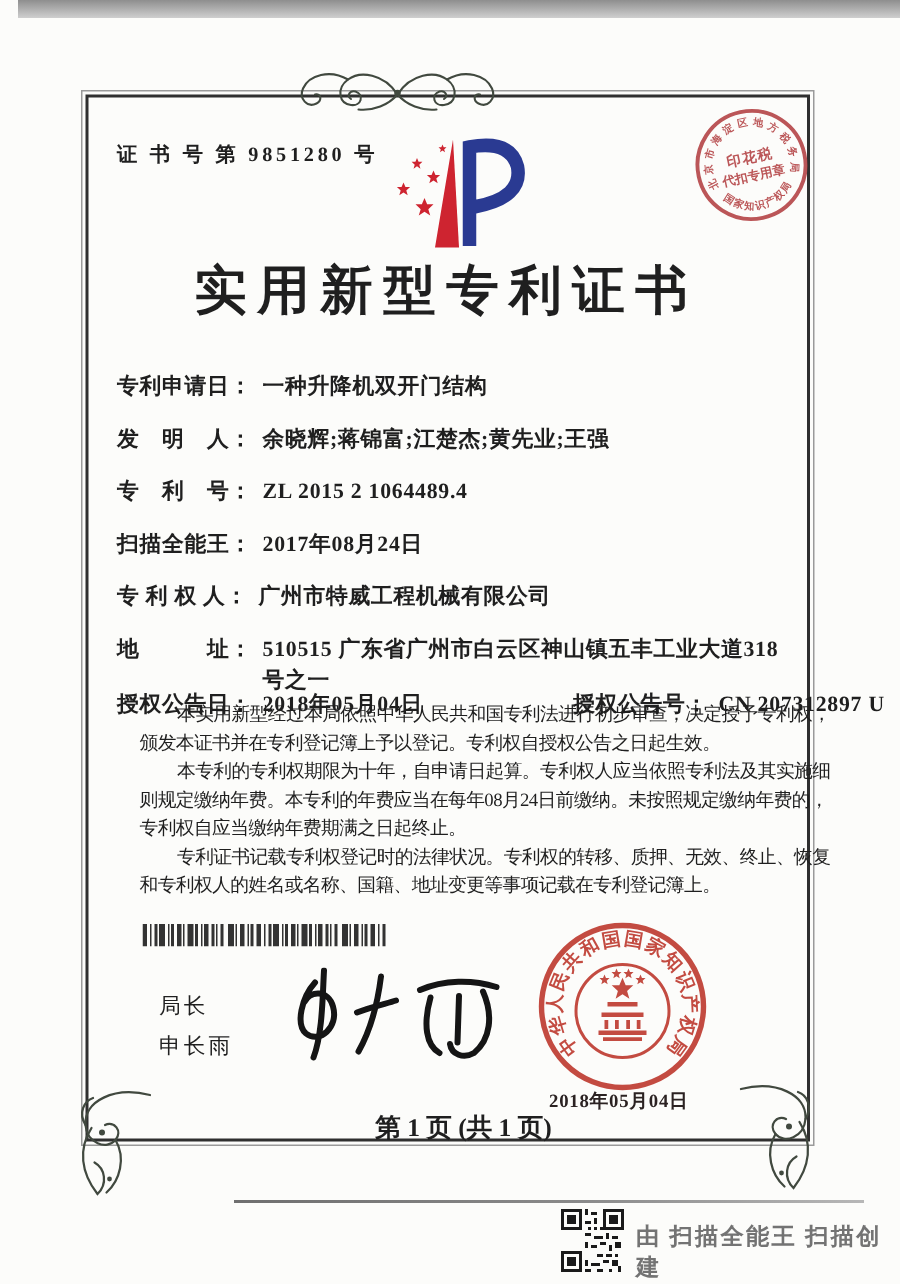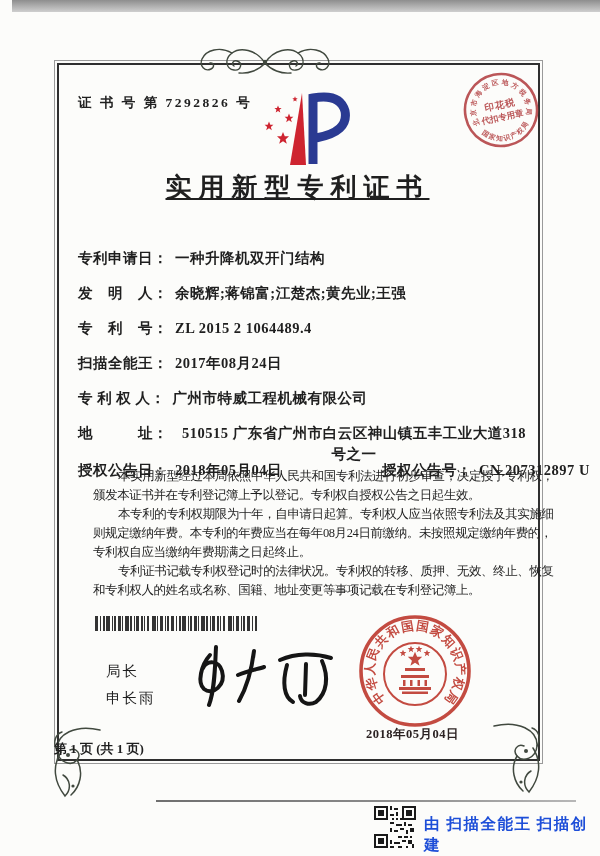--- a/index.html
+++ b/index.html
@@ -6,46 +6,46 @@
   #stage{position:relative;width:600px;height:856px;background:#ffffff;overflow:hidden;
          font-family:"Liberation Serif","DejaVu Serif",serif;color:#1f1f1f;}
   .paper{position:absolute;inset:0;background:#fcfcfa;}
   .scan-strip{position:absolute;left:12px;top:0;width:588px;height:12px;
               background:linear-gradient(#8e8e8e,#cfcfcf);}
   .frame{position:absolute;left:54px;top:60px;width:487px;height:702px;border:1px solid #9a9a9a;}
   .frame-inner{position:absolute;inset:2px;border:2px solid #2f2f2f;}
   .cert-no{position:absolute;left:78px;top:94px;font-size:13.5px;font-weight:600;letter-spacing:2.5px;}
   .logo{position:absolute;left:250px;top:92px;}
   .title{position:absolute;left:54px;top:170px;width:487px;text-align:center;
-         font-size:26px;font-weight:700;letter-spacing:7px;text-decoration:underline;}
+         font-size:35px;font-weight:700;letter-spacing:7px;}
   .stamp{position:absolute;left:459px;top:68px;transform:rotate(-12deg);opacity:.85;}
   .fields{position:absolute;left:78px;top:248px;width:452px;font-size:14.5px;font-weight:600;line-height:21px;}
   .frow{margin-bottom:14px;position:relative;white-space:nowrap;}
-  .frow.address{margin-bottom:-5px;text-align:center;}
+  .frow.address{margin-bottom:-5px;}
   .flabel{letter-spacing:.5px;}
   .fvalue{margin-left:7px;letter-spacing:.5px;}
   .fvalue.wrap{display:inline-block;vertical-align:top;white-space:normal;width:358px;}
   .fpair2{position:absolute;left:304px;top:0;}
   .paras{position:absolute;left:77px;top:467px;width:464px;font-size:12.5px;line-height:19px;
          letter-spacing:-0.4px;font-weight:500;margin-left:16px;}
   .paras p{margin:0;text-indent:2em;}
   .barcode{position:absolute;left:95px;top:616px;}
   .officer{position:absolute;left:106px;top:658px;font-size:14.5px;font-weight:400;
            line-height:27px;letter-spacing:2px;}
   .signature{position:absolute;left:188px;top:645px;}
   .seal{position:absolute;left:356px;top:612px;mix-blend-mode:multiply;}
   .seal-date{position:absolute;left:366px;top:726px;width:110px;font-size:12.5px;font-weight:700;
              color:#2b2222;letter-spacing:.5px;}
-  .page-no{position:absolute;left:54px;top:740px;width:470px;font-size:13px;font-weight:600;}
+  .page-no{position:absolute;left:54px;top:740px;width:470px;text-align:center;font-size:17px;font-weight:600;padding-left:20px;}
   .ornament{position:absolute;}
   .faint-line{position:absolute;left:156px;top:800px;width:420px;height:2px;
               background:linear-gradient(90deg,#6f6f6f,#8a8a8a 55%,#b7b7b7);}
   .qr{position:absolute;left:374px;top:806px;}
   .scan-text{position:absolute;left:424px;top:814px;font-size:15.5px;font-weight:700;
-             letter-spacing:1.5px;color:#1d4ed8;}
+             letter-spacing:1.5px;color:#737373;}
   svg text{font-family:"Liberation Serif","DejaVu Serif",serif;}
 </style>
 </head>
 <body>
 
 <div id="stage">
   <div class="paper"></div>
   <div class="scan-strip"></div>
 
   <div class="frame">
@@ -78,21 +78,21 @@
     <g transform="translate(56,0) scale(-1,1)" stroke="var(--ornament_green,#41493f)" fill="none" stroke-width="1.5" stroke-linecap="round">
       <path d="M52,6 C28,0 8,10 9,26 C10,38 23,43 29,36 C34,30 28,23 22,26"></path>
       <path d="M13,28 C4,42 6,58 17,72 C24,65 22,55 15,51"></path>
       <path d="M29,36 C36,48 32,63 23,71"></path>
       <path d="M9,26 C4,18 8,10 14,8"></path>
       <circle cx="20" cy="31" r="2" fill="var(--ornament_green,#41493f)" stroke="none"></circle>
       <circle cx="25" cy="62" r="1.6" fill="var(--ornament_green,#41493f)" stroke="none"></circle>
     </g>
   </svg>
 
-  <div class="cert-no">证 书 号 第 7292826 号</div>
+  <div class="cert-no">证 书 号 第 9851280 号</div>
 
   <svg class="logo" width="100" height="78" viewBox="0 0 100 78">
     <defs>
       <path id="st" d="M0,-8 L2.35,-2.47 8,-2.47 3.4,1.9 5.1,7.6 0,4.2 -5.1,7.6 -3.4,1.9 -8,-2.47 -2.35,-2.47 Z"></path>
     </defs>
     <g fill="var(--logo_red,#ce2430)">
       <use href="#st" transform="translate(45,7) scale(0.33)"></use>
       <use href="#st" transform="translate(28,17) scale(0.45)"></use>
       <use href="#st" transform="translate(39,26) scale(0.55)"></use>
       <use href="#st" transform="translate(19,34) scale(0.55)"></use>

